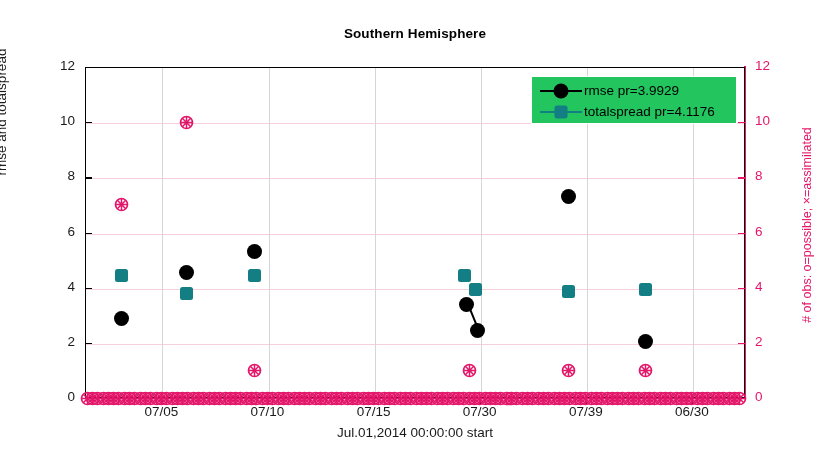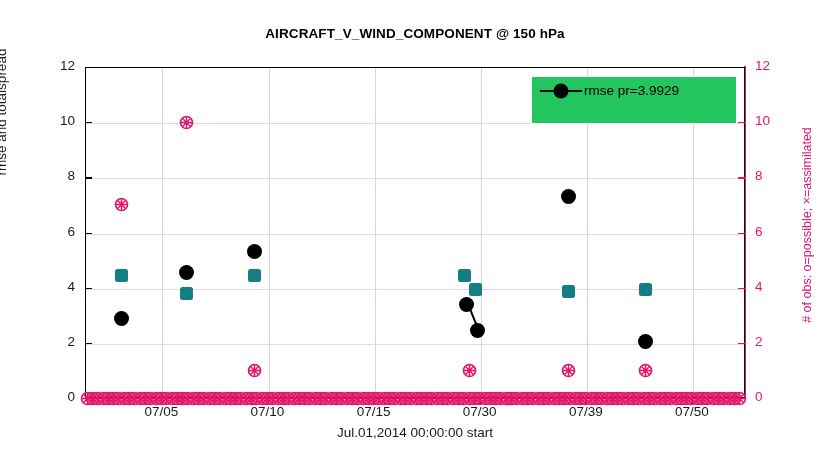--- a/index.html
+++ b/index.html
@@ -68,21 +68,21 @@
   .leg-line{position:absolute;top:7px;left:2px;width:42px;height:2.4px;}
   .leg-mk{position:absolute;top:50%;left:50%;}
   .leg-txt{font-size:13.5px;color:#000;white-space:nowrap;}
 </style>
 </head>
 <body>
 
 <div id="root">
 
   <div class="title-block">
-    <div class="title-line">AIRCRAFT_V_WIND_COMPONENT @ 150 hPa</div>
+    <div class="title-line">Southern Hemisphere</div>
   </div>
 
   <div class="ylabel-left">rmse and totalspread</div>
   <div class="ylabel-right"># of obs: o=possible; ×=assimilated</div>
   <div class="xlabel">Jul.01,2014 00:00:00 start</div>
 
   <div id="rspine"></div>
 
   <div id="plot">
       <div class="gl-h" style="top: 275.833px;"></div>
@@ -127,21 +127,21 @@
       <div class="xtick-lab" style="left: 161.399px; text-align: center;">07/05</div>
       <div class="tickmark-x" style="left: 161.399px;"></div>
       <div class="xtick-lab" style="left: 267.508px;">07/10</div>
       <div class="tickmark-x" style="left: 267.508px;"></div>
       <div class="xtick-lab" style="left: 373.617px;">07/15</div>
       <div class="tickmark-x" style="left: 373.617px;"></div>
       <div class="xtick-lab" style="left: 479.727px;">07/30</div>
       <div class="tickmark-x" style="left: 479.727px;"></div>
       <div class="xtick-lab" style="left: 585.836px;">07/39</div>
       <div class="tickmark-x" style="left: 585.836px;"></div>
-      <div class="xtick-lab" style="left: 691.945px;">07/50</div>
+      <div class="xtick-lab" style="left: 691.945px;">06/30</div>
       <div class="tickmark-x" style="left: 691.945px;"></div>
       <div class="mk dot" style="background: rgb(0, 0, 0); left: 121.077px; top: 318.008px;"></div>
       <div class="mk dot" style="background: rgb(0, 0, 0); left: 186.865px; top: 272.496px;"></div>
       <div class="mk dot" style="background: rgb(0, 0, 0); left: 254.775px; top: 251.808px;"></div>
       <div class="mk dot" style="background: rgb(0, 0, 0); left: 466.994px; top: 304.217px;"></div>
       <div class="mk dot" style="background: rgb(0, 0, 0); left: 477.605px; top: 330.421px;"></div>
       <div class="mk dot" style="background: rgb(0, 0, 0); left: 568.859px; top: 196.642px;"></div>
       <div class="mk dot" style="background: rgb(0, 0, 0); left: 645.257px; top: 341.454px;"></div>
       <div class="mk sq" style="background: rgb(19, 126, 132); left: 121.077px; top: 275.254px;"></div>
       <div class="mk sq" style="background: rgb(19, 126, 132); left: 186.865px; top: 293.183px;"></div>
@@ -933,15 +933,22 @@
     </div>
 
   <div id="legend">
     <div class="leg-row">
       <span class="leg-ico">
         <span class="leg-line" style="background:#000"></span>
         <span class="leg-mk dot" style="position: absolute; transform: translate(-50%, -50%); margin-left: 0px; margin-top: 0px;"></span>
       </span>
       <span class="leg-txt">rmse pr=3.9929</span>
     </div>
+    <div class="leg-row">
+      <span class="leg-ico">
+        <span class="leg-line" style="background:#137e84"></span>
+        <span class="leg-mk sq" style="position: absolute; transform: translate(-50%, -50%); margin-left: 0px; margin-top: 0px;"></span>
+      </span>
+      <span class="leg-txt">totalspread pr=4.1176</span>
+    </div>
   </div>
 
 </div>
 
 </body></html>

